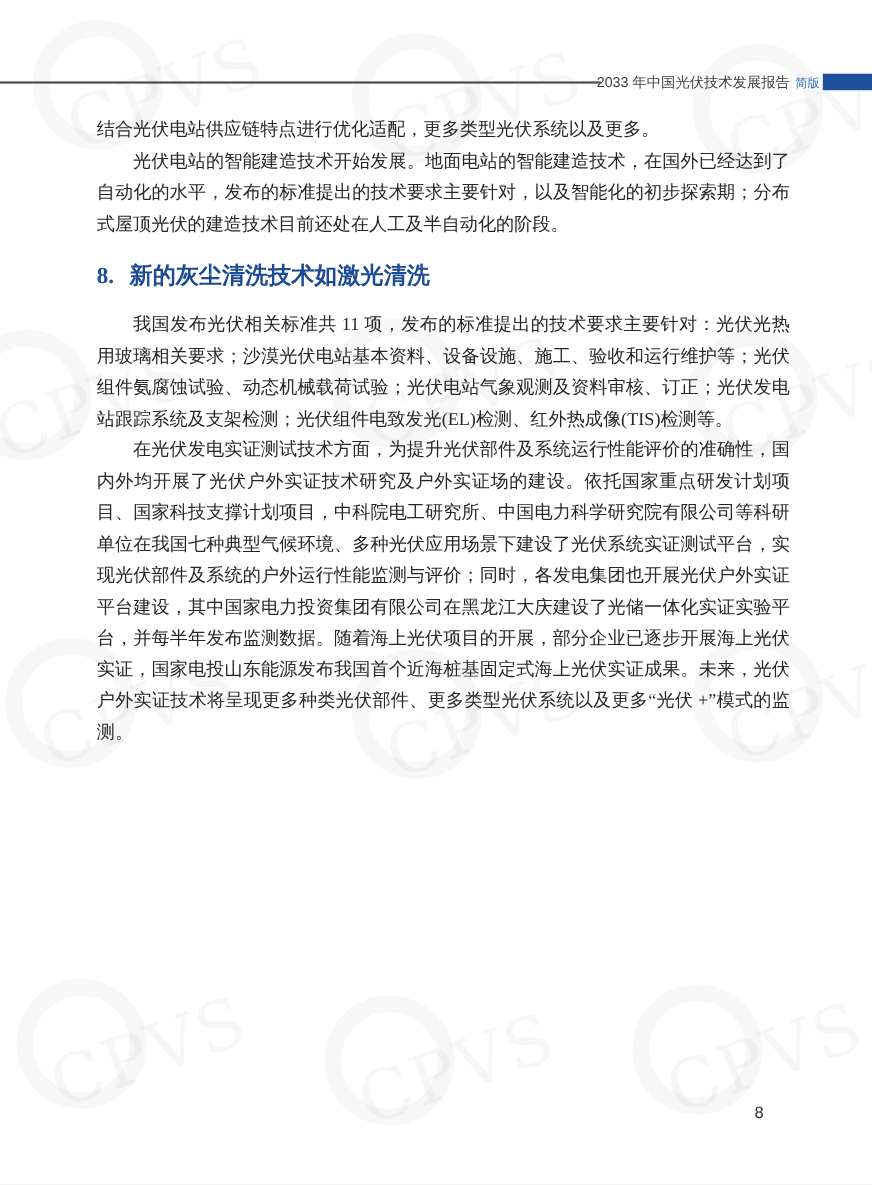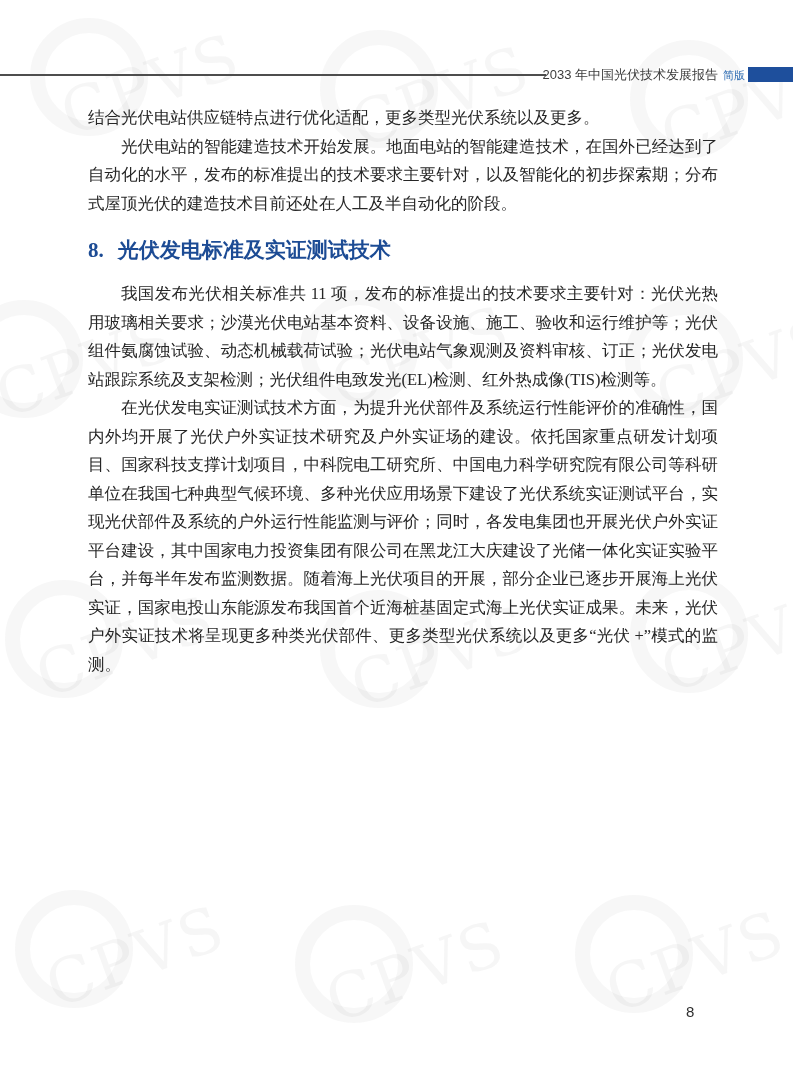--- a/index.html
+++ b/index.html
@@ -130,21 +130,21 @@
   <div class="header-rule"></div>
   <div class="header-title">
     <span>2033 年中国光伏技术发展报告</span><span class="edition">简版</span>
   </div>
   <div class="header-bar"></div>
 
   <div class="content">
     <p class="noindent">结合光伏电站供应链特点进行优化适配，更多类型光伏系统以及更多。</p>
     <p>光伏电站的智能建造技术开始发展。地面电站的智能建造技术，在国外已经达到了自动化的水平，发布的标准提出的技术要求主要针对，以及智能化的初步探索期；分布式屋顶光伏的建造技术目前还处在人工及半自动化的阶段。</p>
     <h2 class="section-heading">
-      <span class="sec-num">8.</span><span>光伏发电标准及实证测试技术</span>
+      <span class="sec-num">8.</span><span>新的灰尘清洗技术如激光清洗</span>
     </h2>
     <p>我国发布光伏相关标准共 11 项，发布的标准提出的技术要求主要针对：光伏光热用玻璃相关要求；沙漠光伏电站基本资料、设备设施、施工、验收和运行维护等；光伏组件氨腐蚀试验、动态机械载荷试验；光伏电站气象观测及资料审核、订正；光伏发电站跟踪系统及支架检测；光伏组件电致发光(EL)检测、红外热成像(TIS)检测等。</p>
     <p>在光伏发电实证测试技术方面，为提升光伏部件及系统运行性能评价的准确性，国内外均开展了光伏户外实证技术研究及户外实证场的建设。依托国家重点研发计划项目、国家科技支撑计划项目，中科院电工研究所、中国电力科学研究院有限公司等科研单位在我国七种典型气候环境、多种光伏应用场景下建设了光伏系统实证测试平台，实现光伏部件及系统的户外运行性能监测与评价；同时，各发电集团也开展光伏户外实证平台建设，其中国家电力投资集团有限公司在黑龙江大庆建设了光储一体化实证实验平台，并每半年发布监测数据。随着海上光伏项目的开展，部分企业已逐步开展海上光伏实证，国家电投山东能源发布我国首个近海桩基固定式海上光伏实证成果。未来，光伏户外实证技术将呈现更多种类光伏部件、更多类型光伏系统以及更多“光伏 +”模式的监测。</p>
   </div>
 
   <div class="page-number">8</div>
 
 </div>
 
 </body></html>

